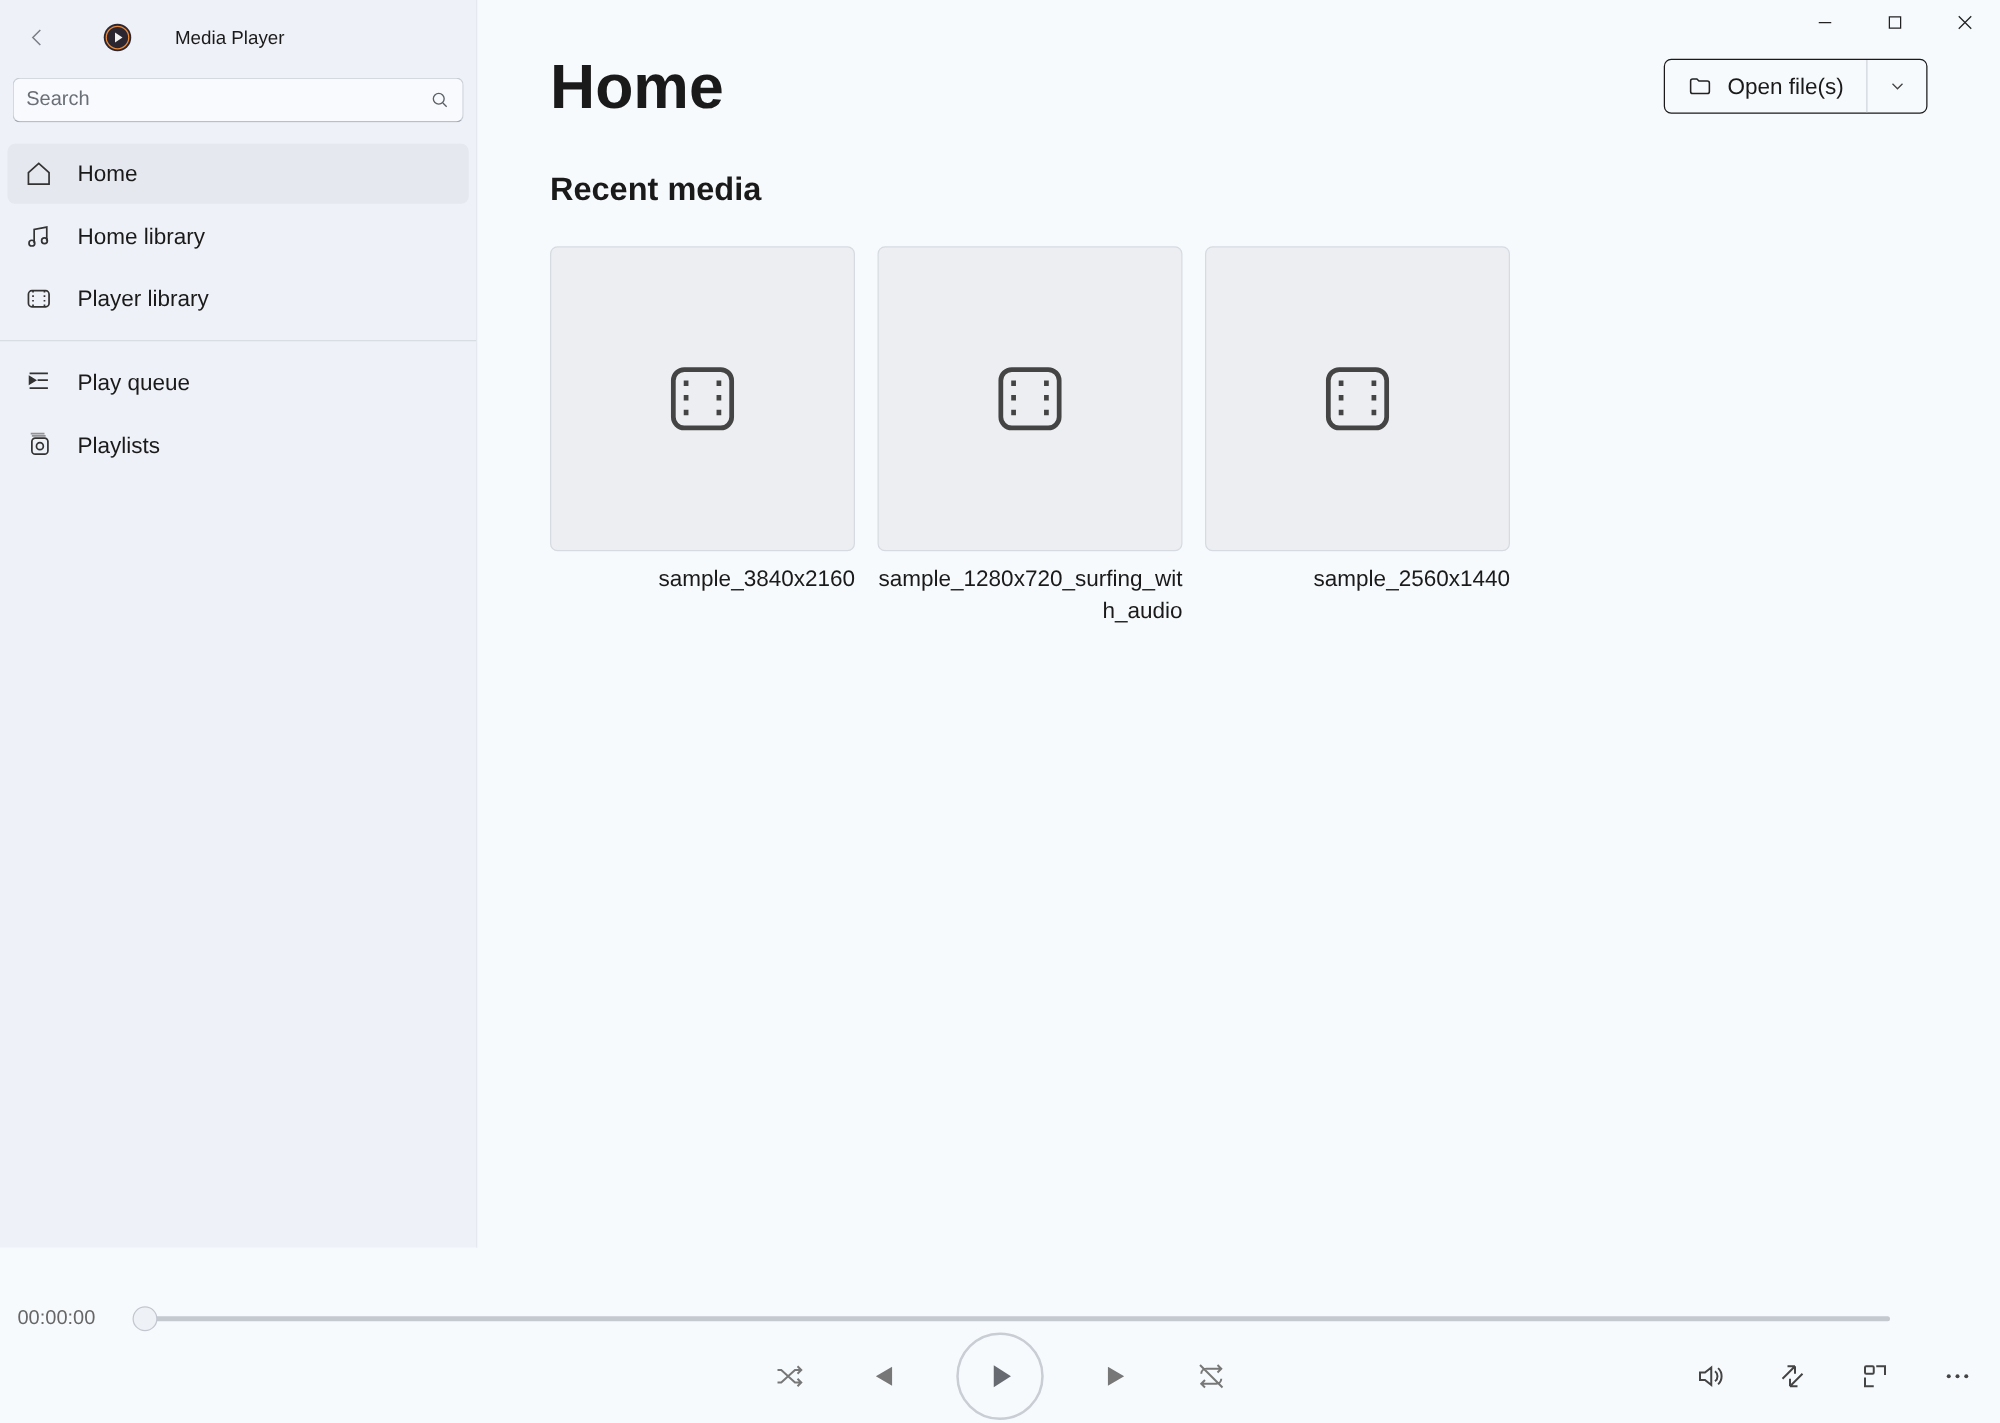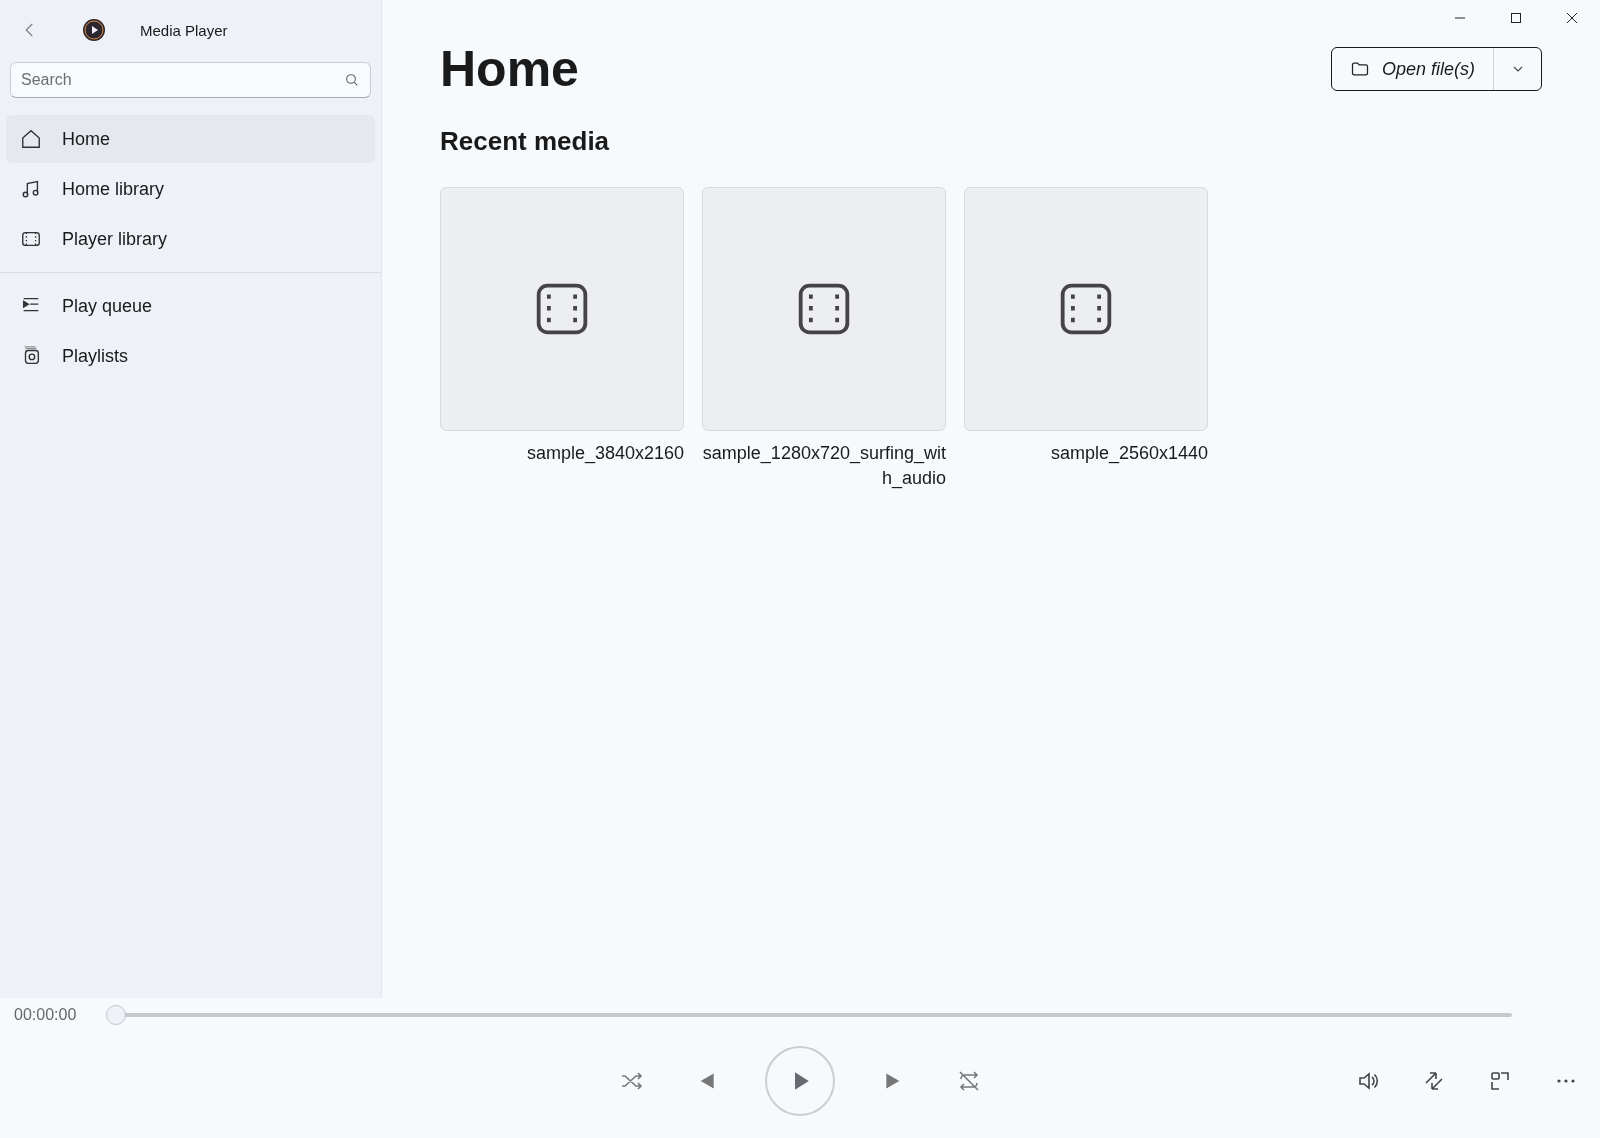--- a/index.html
+++ b/index.html
@@ -20,30 +20,30 @@
   .nav-item.selected { background:#e5e8ef; }
   .nav-icon { width:22px; height:22px; display:flex; align-items:center; justify-content:center; color:#333; }
   .nav-sep { height:1px; background:#d8dde4; margin: 4px 0; }
   .sb-bottom { margin-top:auto; padding-bottom: 8px; }
   .main { flex:1; display:flex; flex-direction:column; position:relative; background:#f7fafd; }
   .win-controls { position:absolute; top:0; right:0; display:flex; height:36px; }
   .win-btn { width:56px; display:flex; align-items:center; justify-content:center; color:#222; cursor:pointer;}
   .main-content { padding: 40px 58px 20px 58px; }
   .title-row { display:flex; align-items:center; justify-content:space-between; }
   .page-title { font-size:50px; font-weight:600; }
-  .open-split { display:flex; align-items:center; border:1.6px solid #1a1a1a; border-radius:6px; height:44px; overflow:hidden;font-style:italic; }
+  .open-split { display:flex; align-items:center; border:1.6px solid #1a1a1a; border-radius:6px; height:44px; overflow:hidden; }
   .open-btn { display:flex; align-items:center; gap:12px; padding:0 18px; height:100%; font-size:18px; cursor:pointer; }
   .open-caret { width:48px; height:100%; border-left:1px solid #cfd4db; display:flex; align-items:center; justify-content:center; cursor:pointer; }
-  .section-title { font-size:26px; font-weight:600; margin-top: 28px; }
+  .section-title { font-size:26px; font-weight:600; margin-top: 38px; }
   .media-grid { display:flex; gap:18px; margin-top: 30px; }
   .media-card { width:244px; cursor:pointer;text-align:right; }
   .thumb { width:244px; height:244px; background:#eceef1; border:1px solid #d6dbe2; border-radius:6px; display:flex; align-items:center; justify-content:center; color:#555; }
   .media-title { font-size:18px; margin-top:10px; word-break: break-all; line-height:1.4; }
   .player-bar { height:140px; background:#f7fafd; border-top:0; display:flex; flex-direction:column; padding: 4px 10px 0 10px; }
-  .timeline { display:flex; align-items:center; gap:14px; padding: 4px 4px 0 4px; }
+  .timeline { display:flex; align-items:center; gap:14px; padding: 4px 4px 0 4px; margin-top: 40px; }
   .time-label { font-size:16px; color:#666; width:80px; }
   .track { flex:1; height:4px; background:#c4c8cf; border-radius:2px; position:relative; }
   .thumb-circle { width:20px; height:20px; background:#eef1f5; border:1px solid #c2c7cf; border-radius:50%; position:absolute; top:50%; left:0; transform:translate(-2px,-50%); }
   .controls { flex:1; display:flex; align-items:center; justify-content:center; position:relative; }
   .ctrl-group { display:flex; align-items:center; gap:46px; }
   .ctrl-btn { width:28px; height:28px; display:flex; align-items:center; justify-content:center; color:#777; cursor:pointer; }
   .play-btn { width:70px; height:70px; border:2px solid #c9cdd4; border-radius:50%; display:flex; align-items:center; justify-content:center; color:#676b71; cursor:pointer; }
   .right-controls { position:absolute; right:10px; display:flex; align-items:center; gap:38px; }
   .right-controls .ctrl-btn { color:#444; }
   svg { display:block; }

